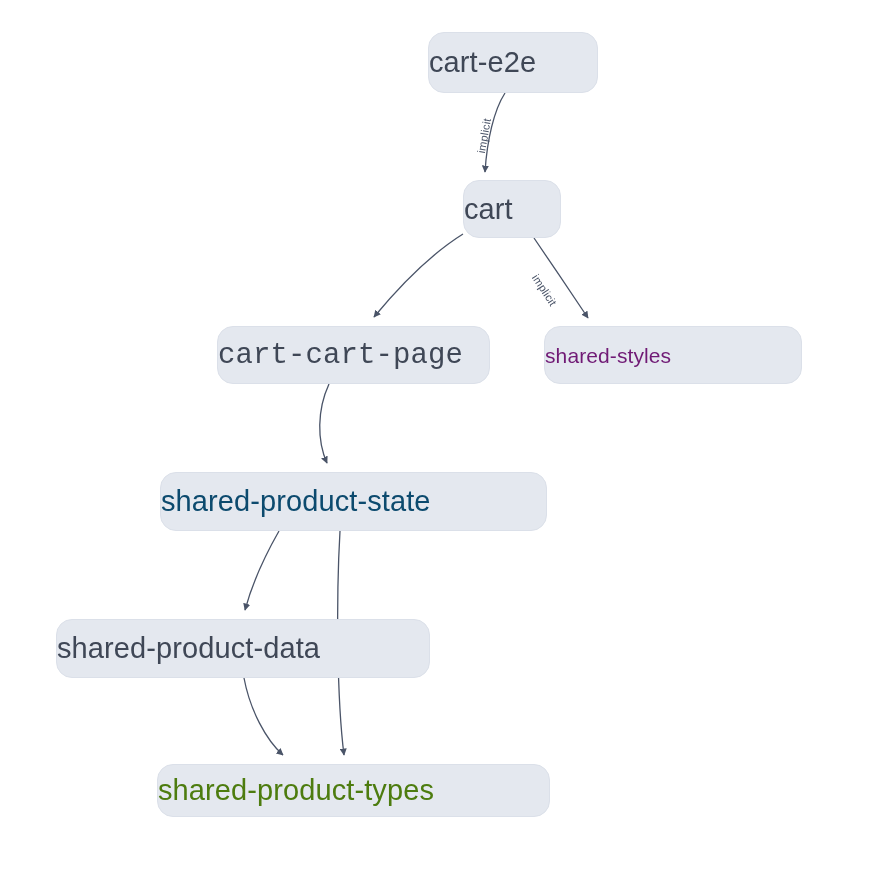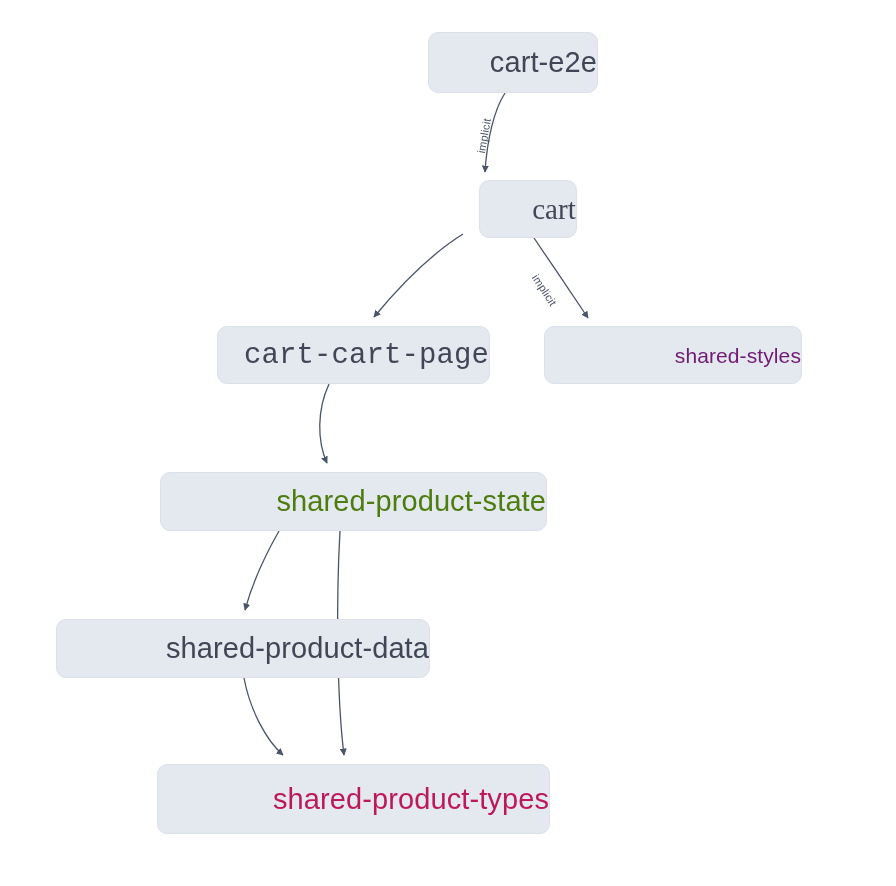--- a/index.html
+++ b/index.html
@@ -25,24 +25,24 @@
     top: 0;
     width: 896px;
     height: 886px;
     pointer-events: none;
   }
   .graph-node {
     position: absolute;
     box-sizing: border-box;
     display: flex;
     align-items: center;
-    justify-content: flex-end;
+    justify-content: flex-start;
     background: #e4e8ef;
     border: 1px solid #dbe0e9;
-    border-radius: 10px;
+    border-radius: 16px;
     color: #3f4756;
     font-family: "Liberation Sans", sans-serif;
     font-weight: 400;
     letter-spacing: 0.1px;
     white-space: nowrap;
     z-index: 5;
   }
   .node-label {
     display: block;
     line-height: 1;
@@ -78,36 +78,36 @@
         <path d="M 279 531 C 263 559, 251 588, 245 610" fill="none" stroke="#4a5468" stroke-width="1.3" marker-end="url(#arrowhead)"></path>
         <path d="M 340 531 C 336 600, 337 700, 344 755" fill="none" stroke="#4a5468" stroke-width="1.3" marker-end="url(#arrowhead)"></path>
         <path d="M 244 678 C 250 710, 266 740, 283 755" fill="none" stroke="#4a5468" stroke-width="1.3" marker-end="url(#arrowhead)"></path>
       </g>
   </svg>
 
   <div id="node-layer">
       <div class="graph-node" style="left: 428px; top: 32px; width: 170px; height: 61px; font-size: 29px; background: rgb(228, 232, 239); border-color: rgb(219, 224, 233); color: rgb(63, 71, 86);">
         <span class="node-label">cart-e2e</span>
       </div>
-      <div class="graph-node" style="left: 479px; top: 180px; width: 98px; height: 58px; font-size: 29px; background: rgb(228, 232, 239); border-color: rgb(219, 224, 233); color: rgb(63, 71, 86); font-family: Liberation Serif, serif;">
+      <div class="graph-node" style="left: 463px; top: 180px; width: 98px; height: 58px; font-size: 29px; background: rgb(228, 232, 239); border-color: rgb(219, 224, 233); color: rgb(63, 71, 86);">
         <span class="node-label">cart</span>
       </div>
       <div class="graph-node" style="left: 217px; top: 326px; width: 273px; height: 58px; font-size: 29px; background: rgb(228, 232, 239); border-color: rgb(219, 224, 233); color: rgb(63, 71, 86); font-family: Liberation Mono, monospace;">
         <span class="node-label">cart-cart-page</span>
       </div>
       <div class="graph-node" style="left: 544px; top: 326px; width: 258px; height: 58px; font-size: 21px; background: rgb(228, 232, 239); border-color: rgb(219, 224, 233); color: #701a75;">
         <span class="node-label">shared-styles</span>
       </div>
-      <div class="graph-node" style="left: 160px; top: 472px; width: 387px; height: 59px; font-size: 29px; background: rgb(228, 232, 239); border-color: rgb(219, 224, 233); color: #4d7c0f;">
+      <div class="graph-node" style="left: 160px; top: 472px; width: 387px; height: 59px; font-size: 29px; background: rgb(228, 232, 239); border-color: rgb(219, 224, 233); color: #0c4a6e;">
         <span class="node-label">shared-product-state</span>
       </div>
       <div class="graph-node" style="left: 56px; top: 619px; width: 374px; height: 59px; font-size: 29px; background: rgb(228, 232, 239); border-color: rgb(219, 224, 233); color: rgb(63, 71, 86);">
         <span class="node-label">shared-product-data</span>
       </div>
-      <div class="graph-node" style="left: 157px; top: 764px; width: 393px; height: 70px; font-size: 29px; background: rgb(228, 232, 239); border-color: rgb(219, 224, 233); color: #be185d;">
+      <div class="graph-node" style="left: 157px; top: 764px; width: 393px; height: 53px; font-size: 29px; background: rgb(228, 232, 239); border-color: rgb(219, 224, 233); color: #4d7c0f;">
         <span class="node-label">shared-product-types</span>
       </div>
     </div>
   <div id="edge-label-layer">
       <div class="edge-label" style="left: 475px; top: 152px; transform: rotate(-80deg); color: rgb(74, 84, 104);">implicit</div>
       <div class="edge-label" style="left: 540px; top: 272px; transform: rotate(57deg); color: rgb(74, 84, 104);">implicit</div>
     </div>
 
 </div>
 

